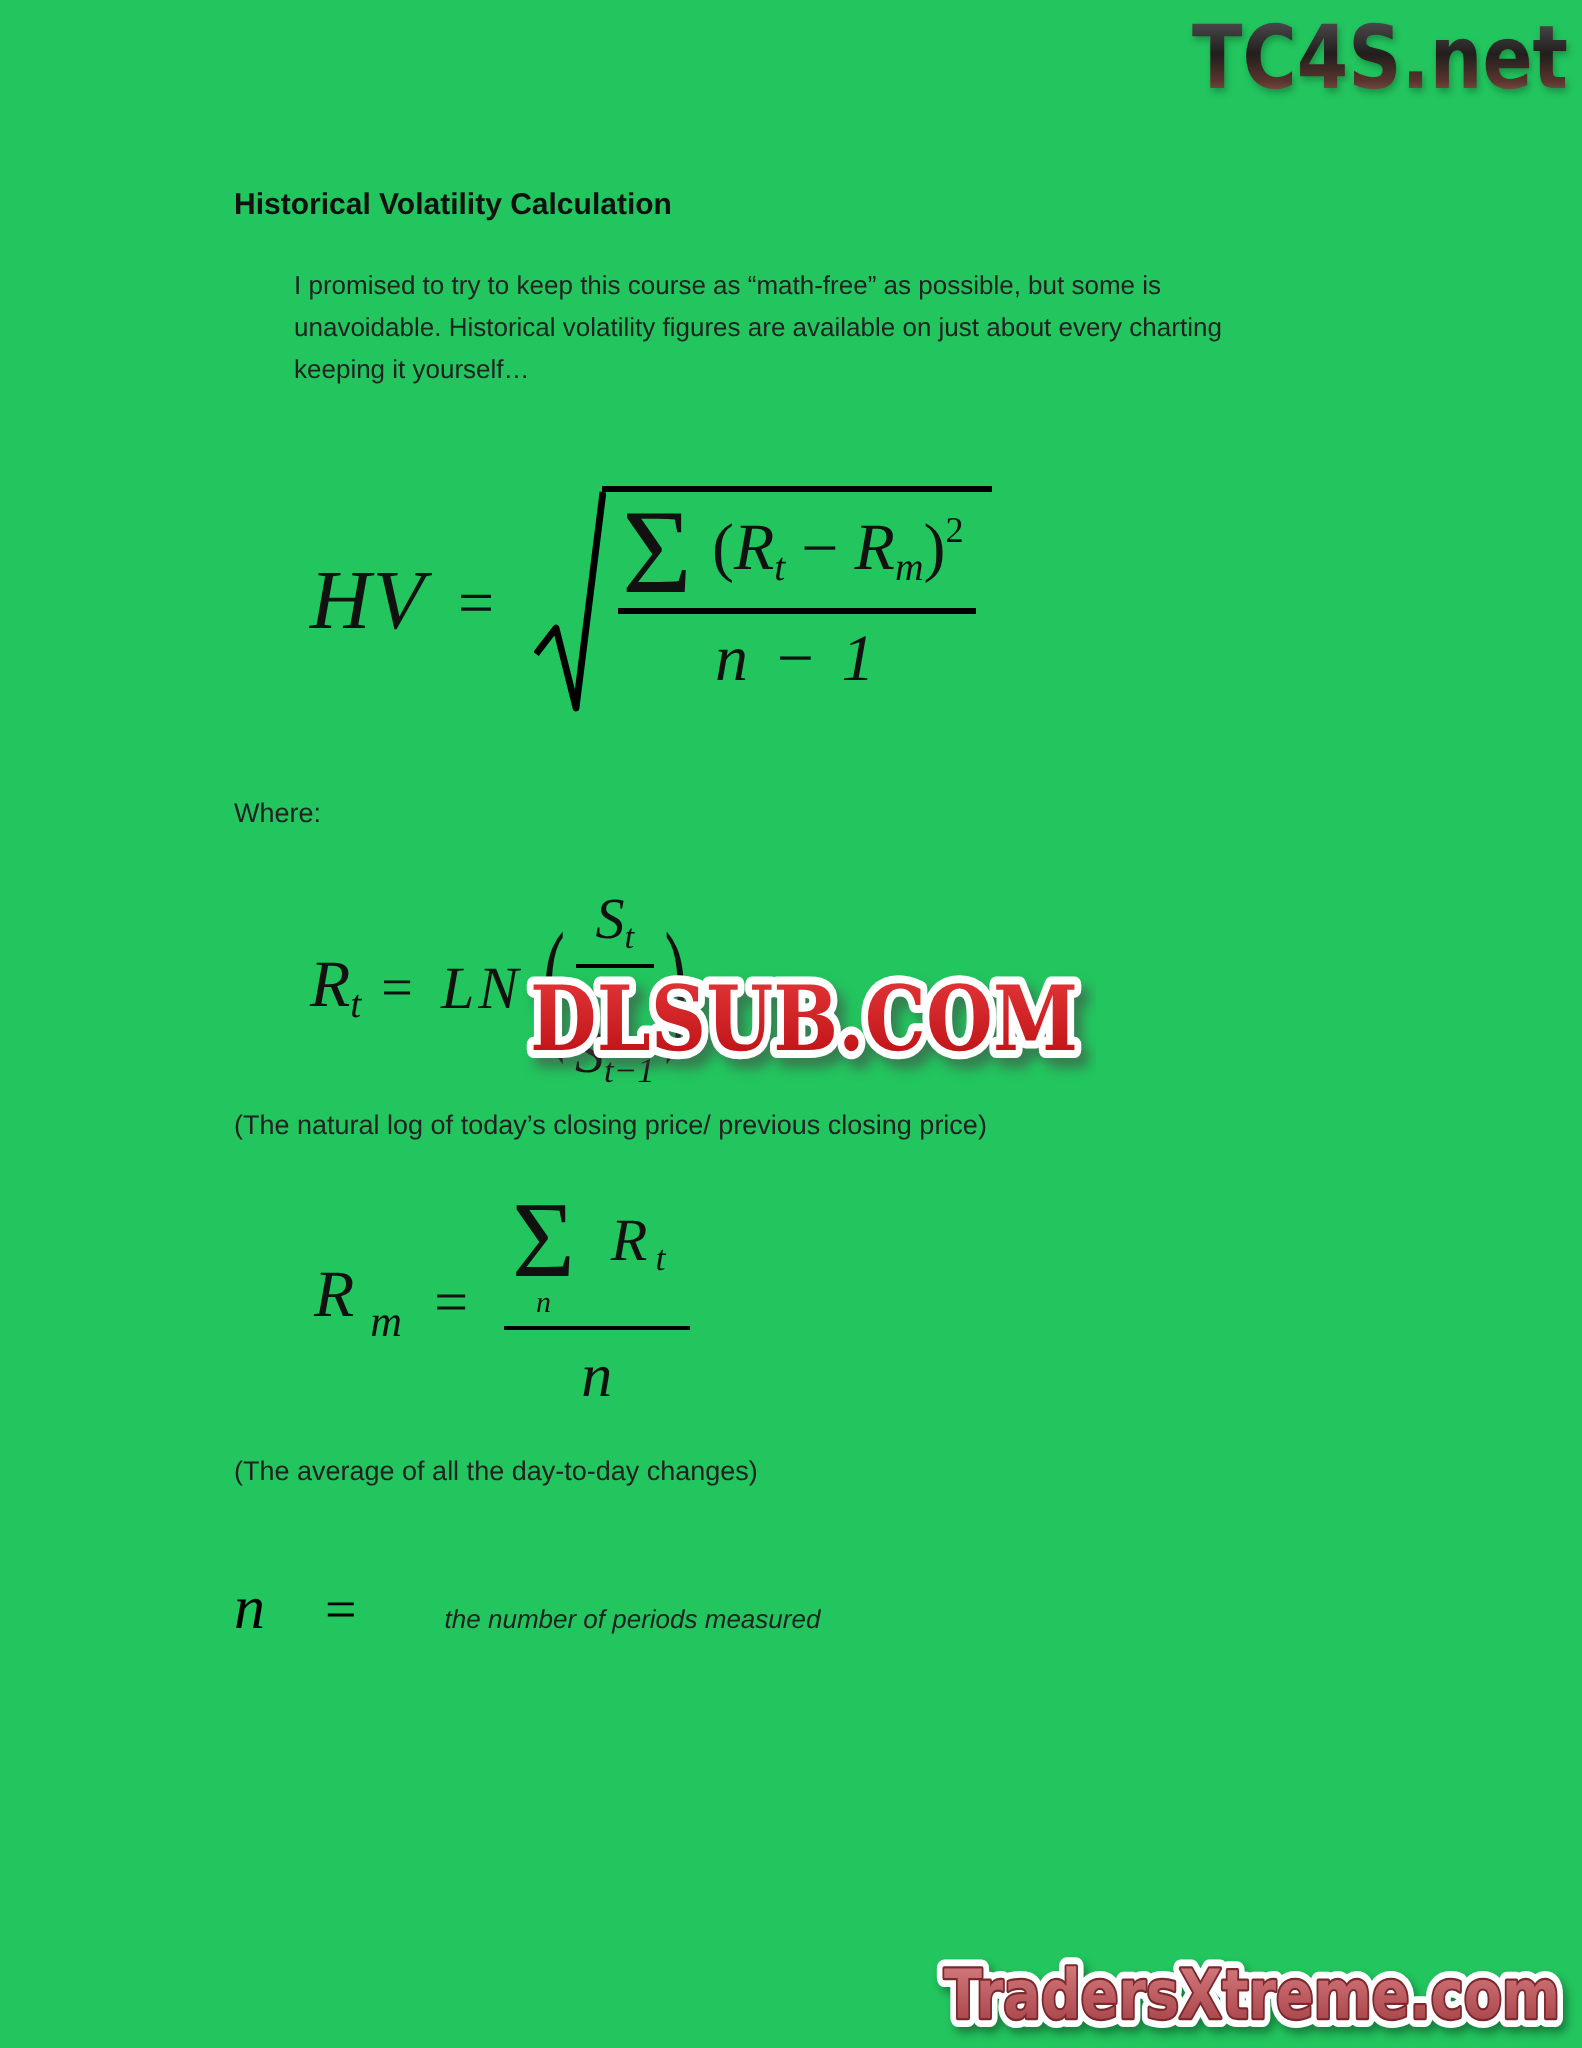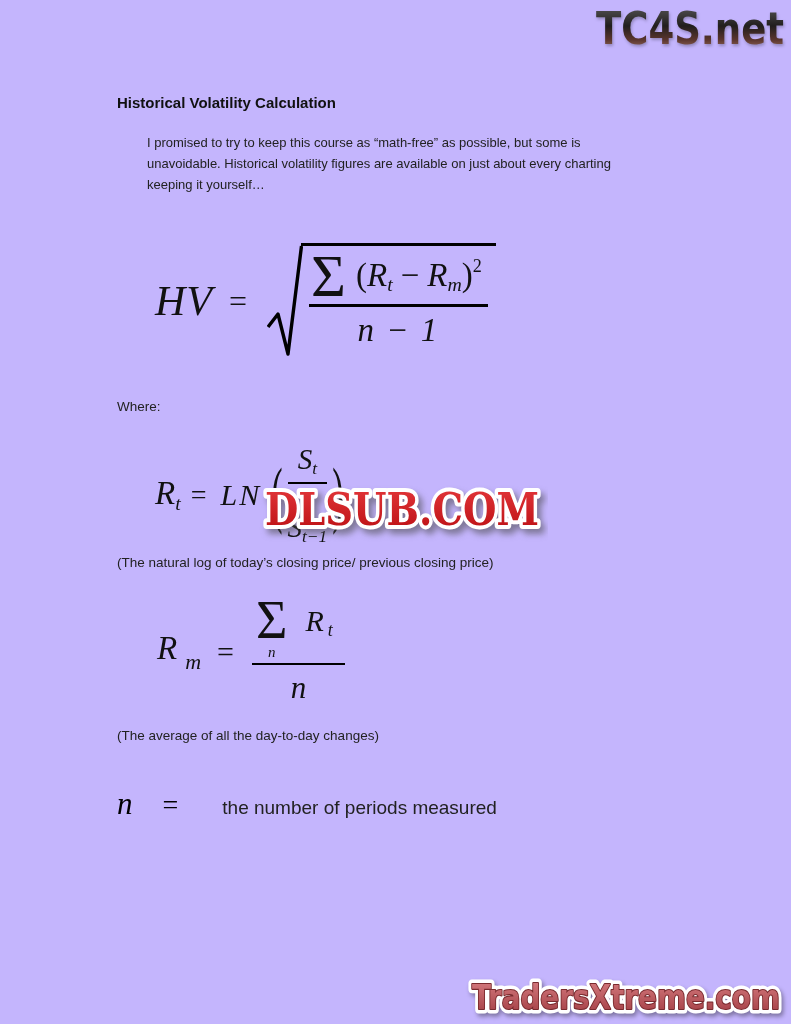--- a/index.html
+++ b/index.html
@@ -1,16 +1,16 @@
 <!DOCTYPE html>
 <html><head>
 <meta charset="utf-8">
 <style>
   html,body{margin:0;padding:0;background:#ffffff;}
-  .page{position:relative;width:791px;height:1024px;background:#c4b5fd;overflow:hidden;
+  .page{position:relative;width:791px;height:1024px;background:#22c55e;overflow:hidden;
         font-family:"Liberation Sans",sans-serif;color:#000;}
 
   
   .logo-svg{position:absolute;left:592px;top:4px;}
 
   
   .heading{position:absolute;left:117px;top:94px;font-size:15px;font-weight:bold;color:#111;}
   .intro{position:absolute;left:117px;top:132px;width:580px;font-size:13px;line-height:21px;color:#222;margin-left:30px;}
   .plain{position:absolute;font-size:13.5px;color:#222;}
   .where{left:117px;top:399px;}
@@ -57,21 +57,21 @@
   .rm-sigma{font-size:54px;line-height:0.82;}
   .rm-sigma-under{font-size:15px;font-style:italic;margin-top:2px;}
   .rm-rt{font-style:italic;font-size:30px;margin-left:18px;margin-top:6px;}
   .rm-rt .sub{margin-left:4px;}
   .rm-den{font-style:italic;font-size:31px;padding-top:5px;text-align:center;}
 
   
   .ndef{position:absolute;left:117px;top:786px;display:flex;align-items:baseline;}
   .ndef-sym{font-family:"Liberation Serif",serif;font-style:italic;font-size:31px;}
   .ndef-eq{font-family:"Liberation Serif",serif;font-size:28px;margin-left:30px;}
-  .ndef-text{font-size:19px;margin-left:44px;color:#222;}
+  .ndef-text{font-size:13px;margin-left:44px;color:#222;font-style:italic;}
 
   
   .dlsub-svg{position:absolute;left:256px;top:477px;z-index:5;}
   .traders-svg{position:absolute;left:462px;top:972px;z-index:5;}
 </style>
 </head>
 <body>
 
 <div class="page">
 

